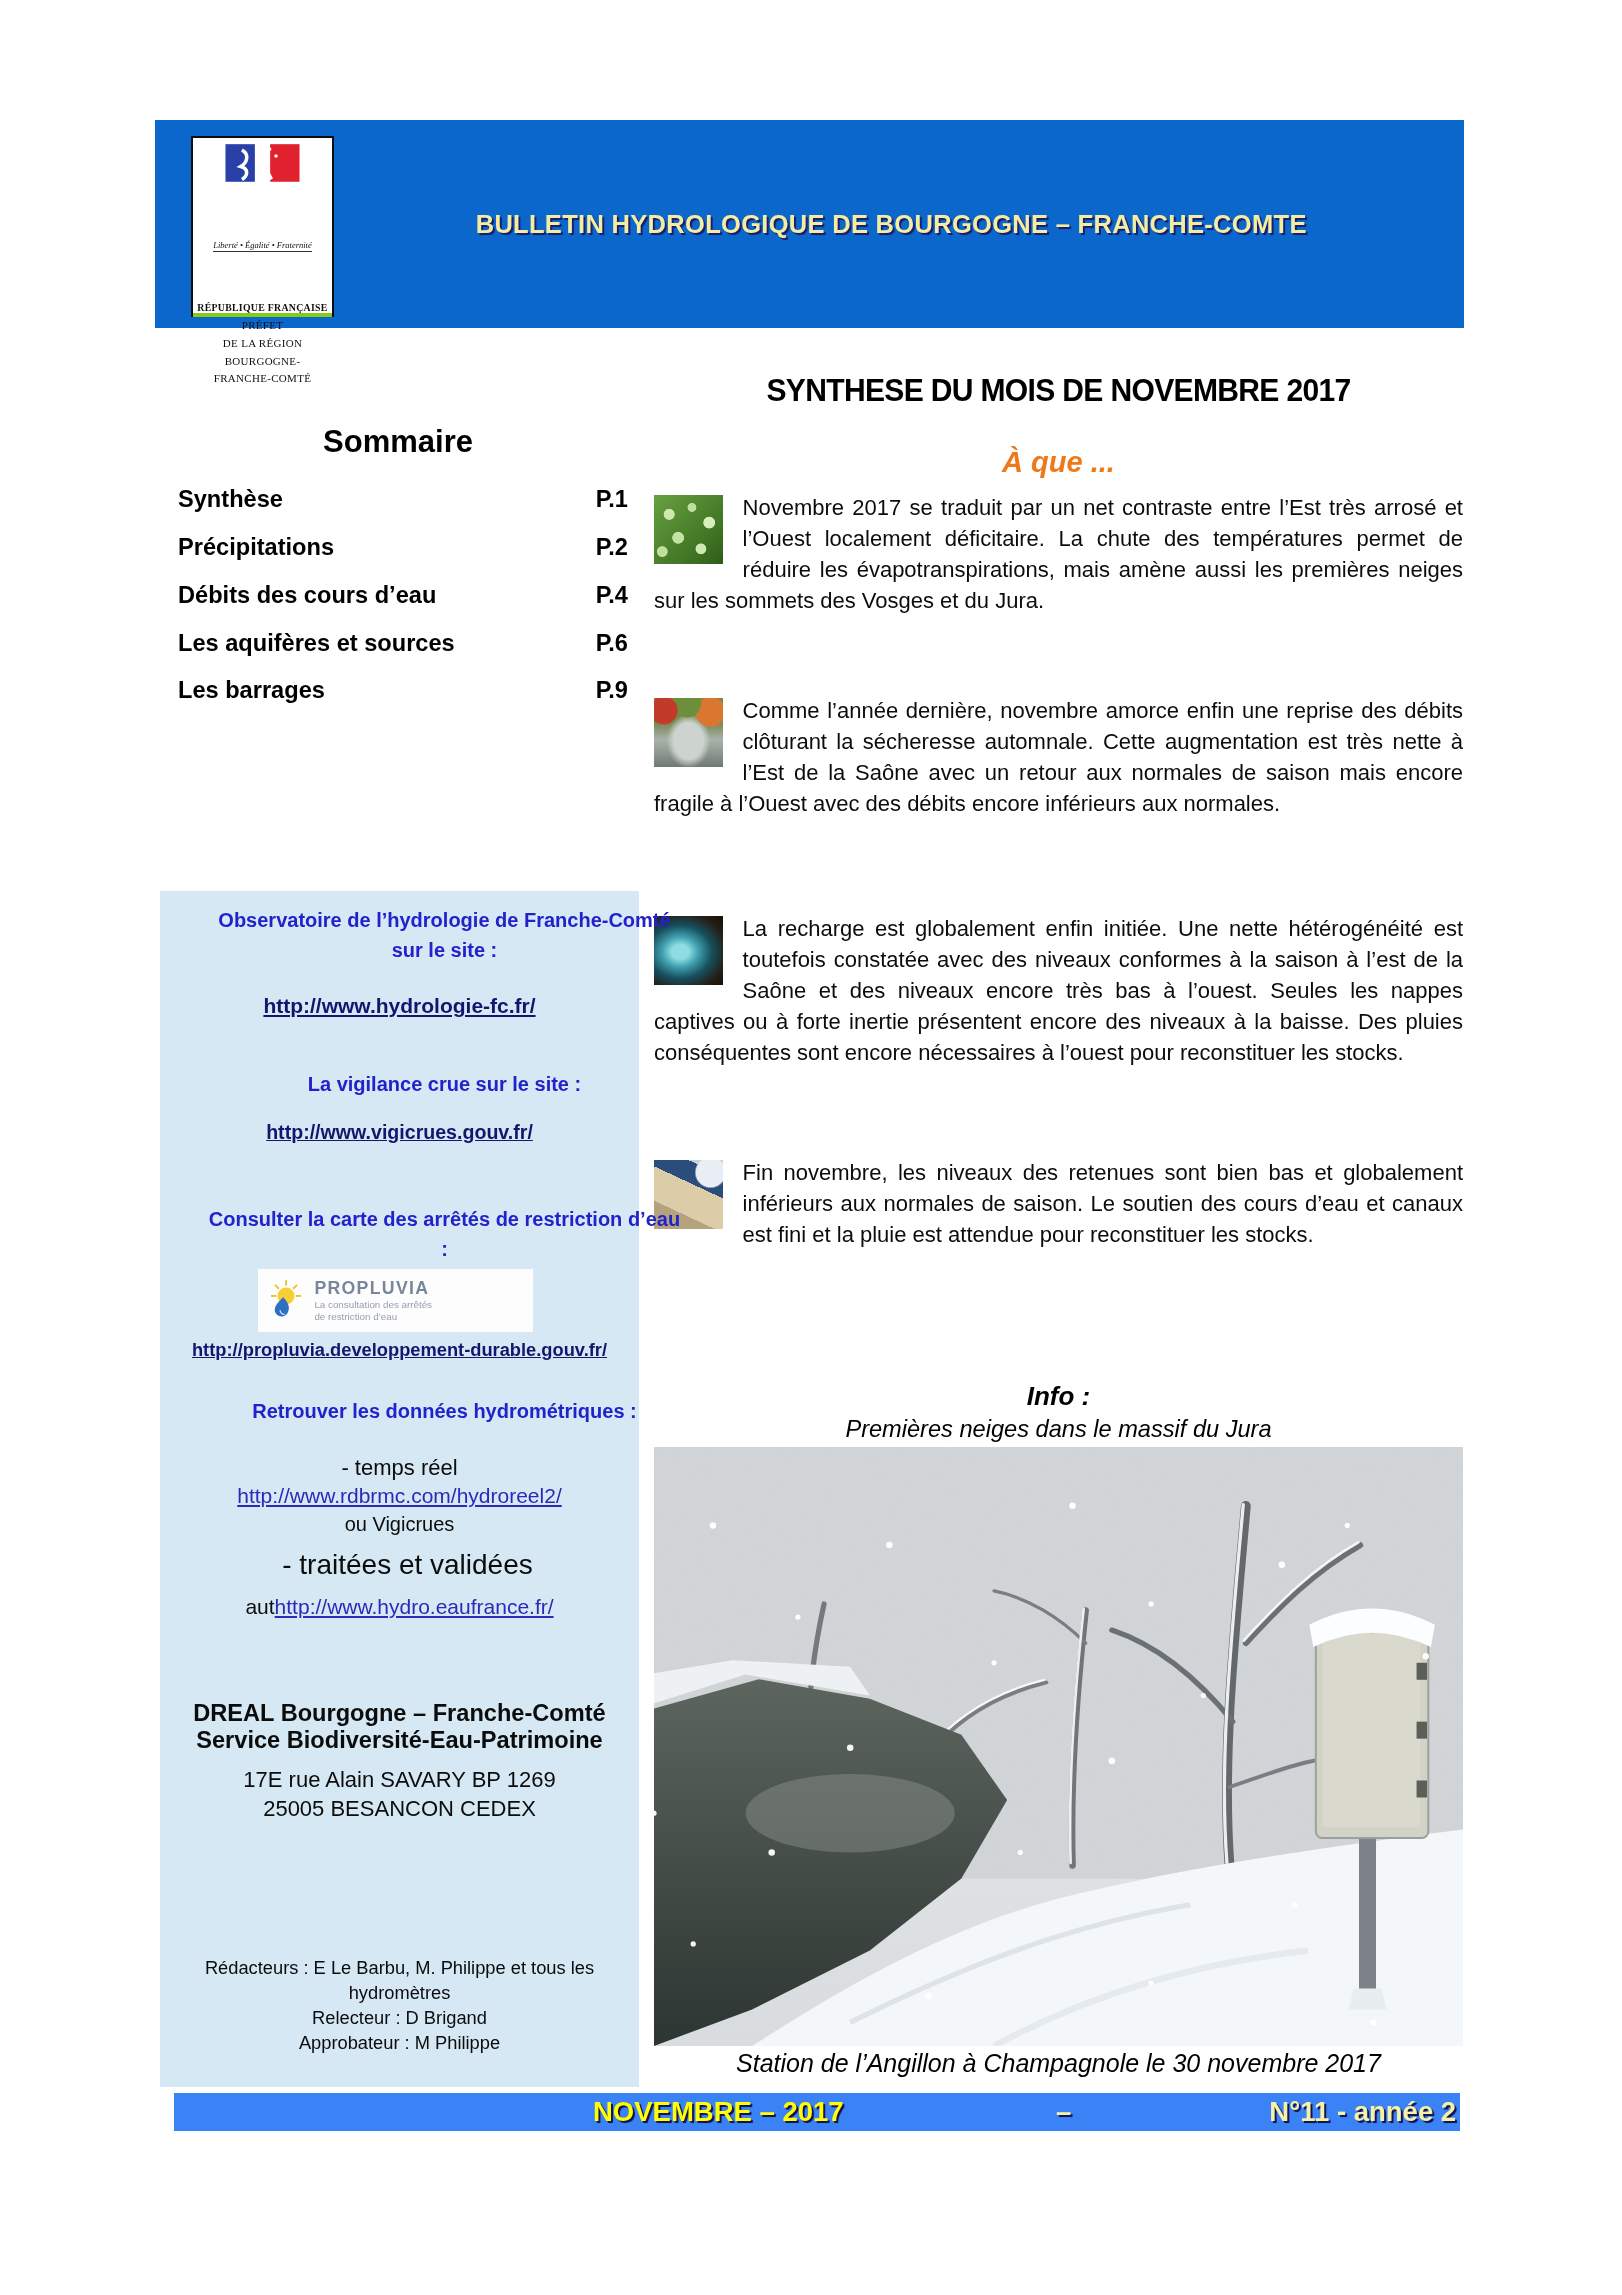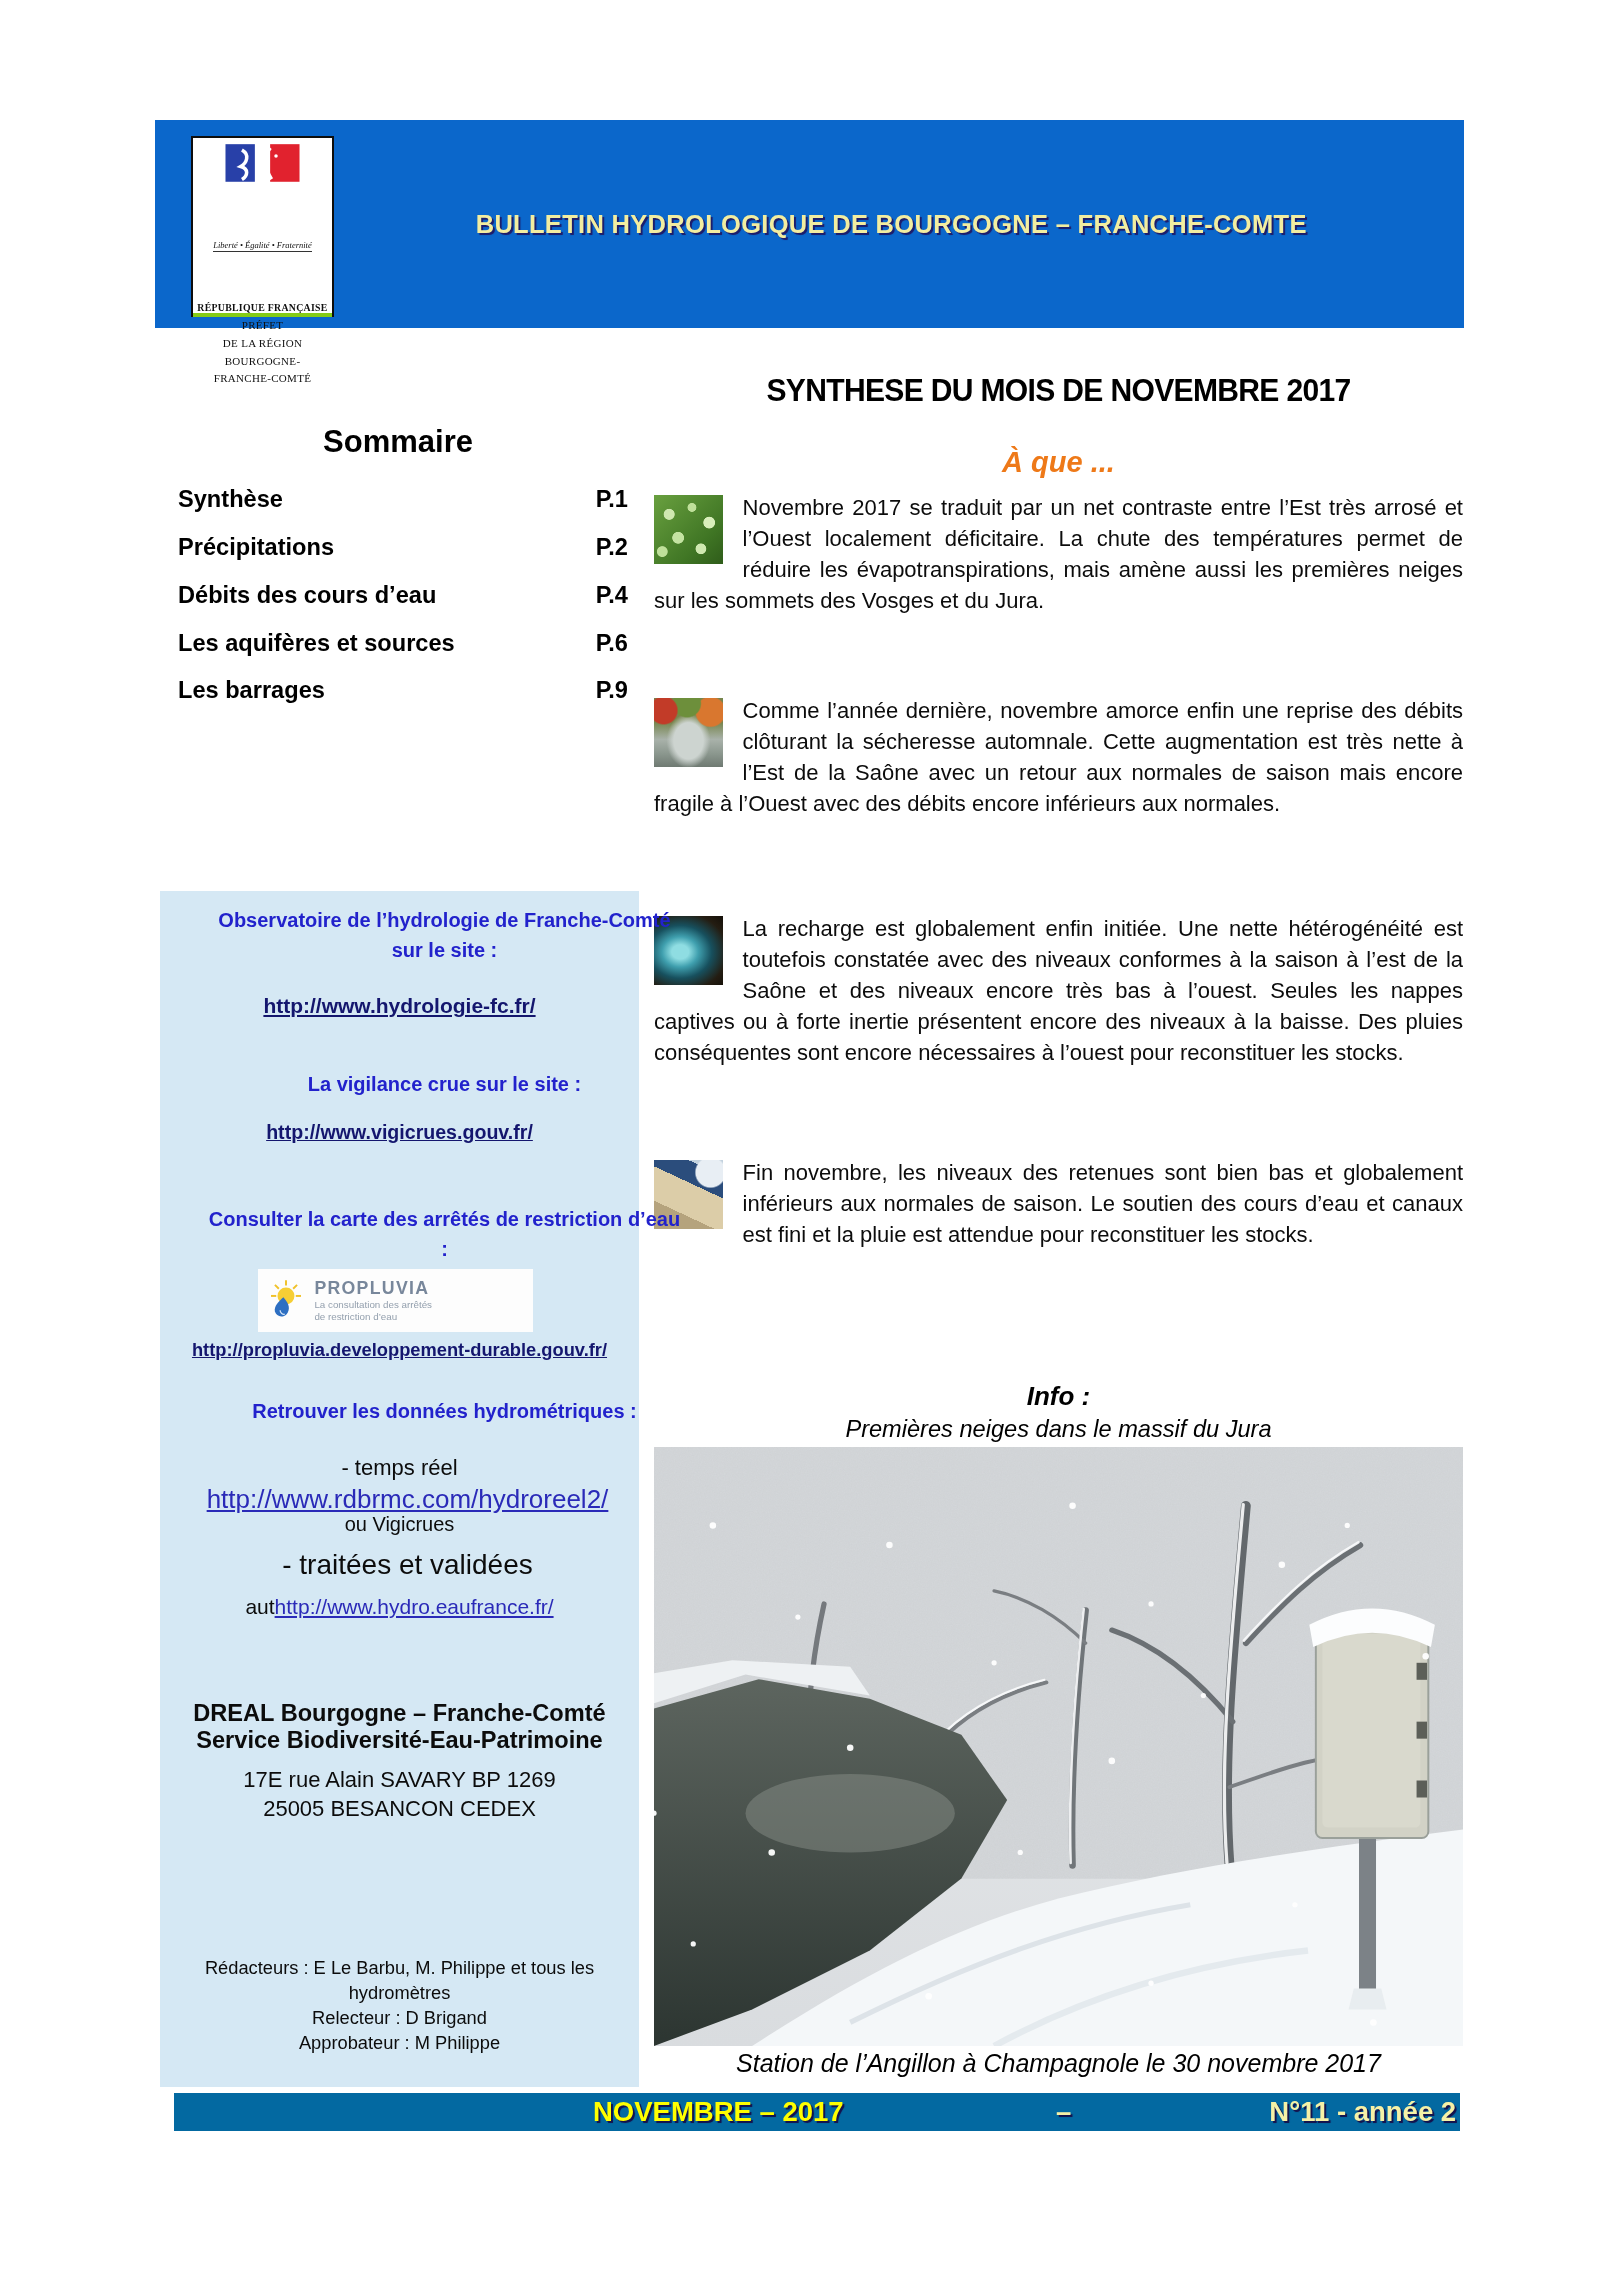--- a/index.html
+++ b/index.html
@@ -76,21 +76,21 @@
   .sb-link-light{color:#2a2ab8;text-decoration:underline;font-weight:normal;}
   .sb-black{color:#0c0c0c;}
   a.plain{cursor:pointer;}
   .propluvia-box{position:absolute;left:98px;top:378px;width:275px;height:63px;background:#fdfdfd;
                  display:flex;align-items:center;padding-left:9.2px;box-sizing:border-box;}
   .propluvia-text{text-align:left;margin-left:9.2px;}
   .propluvia-name{font-size:17.7px;font-weight:bold;color:#78879b;letter-spacing:1.3px;}
   .propluvia-tag{font-size:9.8px;line-height:11.8px;color:#94a0ae;}
 
   
-  .footer-bar{position:absolute;left:174px;top:2093px;width:1286px;height:38px;background:#0369a1;}
+  .footer-bar{position:absolute;left:174px;top:2093px;width:1286px;height:38px;background:#3b82f6;}
   .footer-month{position:absolute;left:419px;top:3.3px;font-size:27.5px;font-weight:bold;color:#ffff00;
                 text-shadow:2px 2px 0.7px #14124d;white-space:nowrap;}
   .footer-sep{position:absolute;left:882px;top:3.3px;font-size:27.5px;font-weight:bold;color:#f5f1a6;
               text-shadow:2px 2px 0.7px #14124d;}
   .footer-issue{position:absolute;right:3.9px;top:3.3px;font-size:27.5px;font-weight:bold;color:#f5f1a6;
                 text-shadow:2px 2px 0.7px #14124d;white-space:nowrap;}
 </style>
 </head>
 <body>
 
@@ -280,21 +280,21 @@
           <div>La consultation des arrêtés</div>
           <div>de restriction d’eau</div>
         </div>
       </div>
     </div>
     <div class="sb" style="top:448px;font-size:18.3px;">
       <a class="sb-link plain">http://propluvia.developpement-durable.gouv.fr/</a>
     </div>
     <div class="sb sb-heading" style="top:505px;">Retrouver les données hydrométriques :</div>
     <div class="sb sb-black" style="top:564px;font-size:22px;">- temps réel</div>
-    <div class="sb" style="top:593px;font-size:26px;padding-left:8px;">
+    <div class="sb" style="top:593px;font-size:21px;">
       <a class="sb-link-light plain">http://www.rdbrmc.com/hydroreel2/</a>
     </div>
     <div class="sb sb-black" style="top:622px;font-size:20px;">ou Vigicrues</div>
     <div class="sb sb-black" style="top:658px;font-size:28px;margin-left:8px;">- traitées et validées</div>
     <div class="sb" style="top:704px;font-size:21px;">
       <span class="sb-black">aut</span><a class="sb-link-light plain">http://www.hydro.eaufrance.fr/</a>
     </div>
     <div class="sb sb-black" style="top:809px;font-size:23.6px;font-weight:bold;">
       <div>DREAL Bourgogne – Franche-Comté</div>
       <div>Service Biodiversité-Eau-Patrimoine</div>

